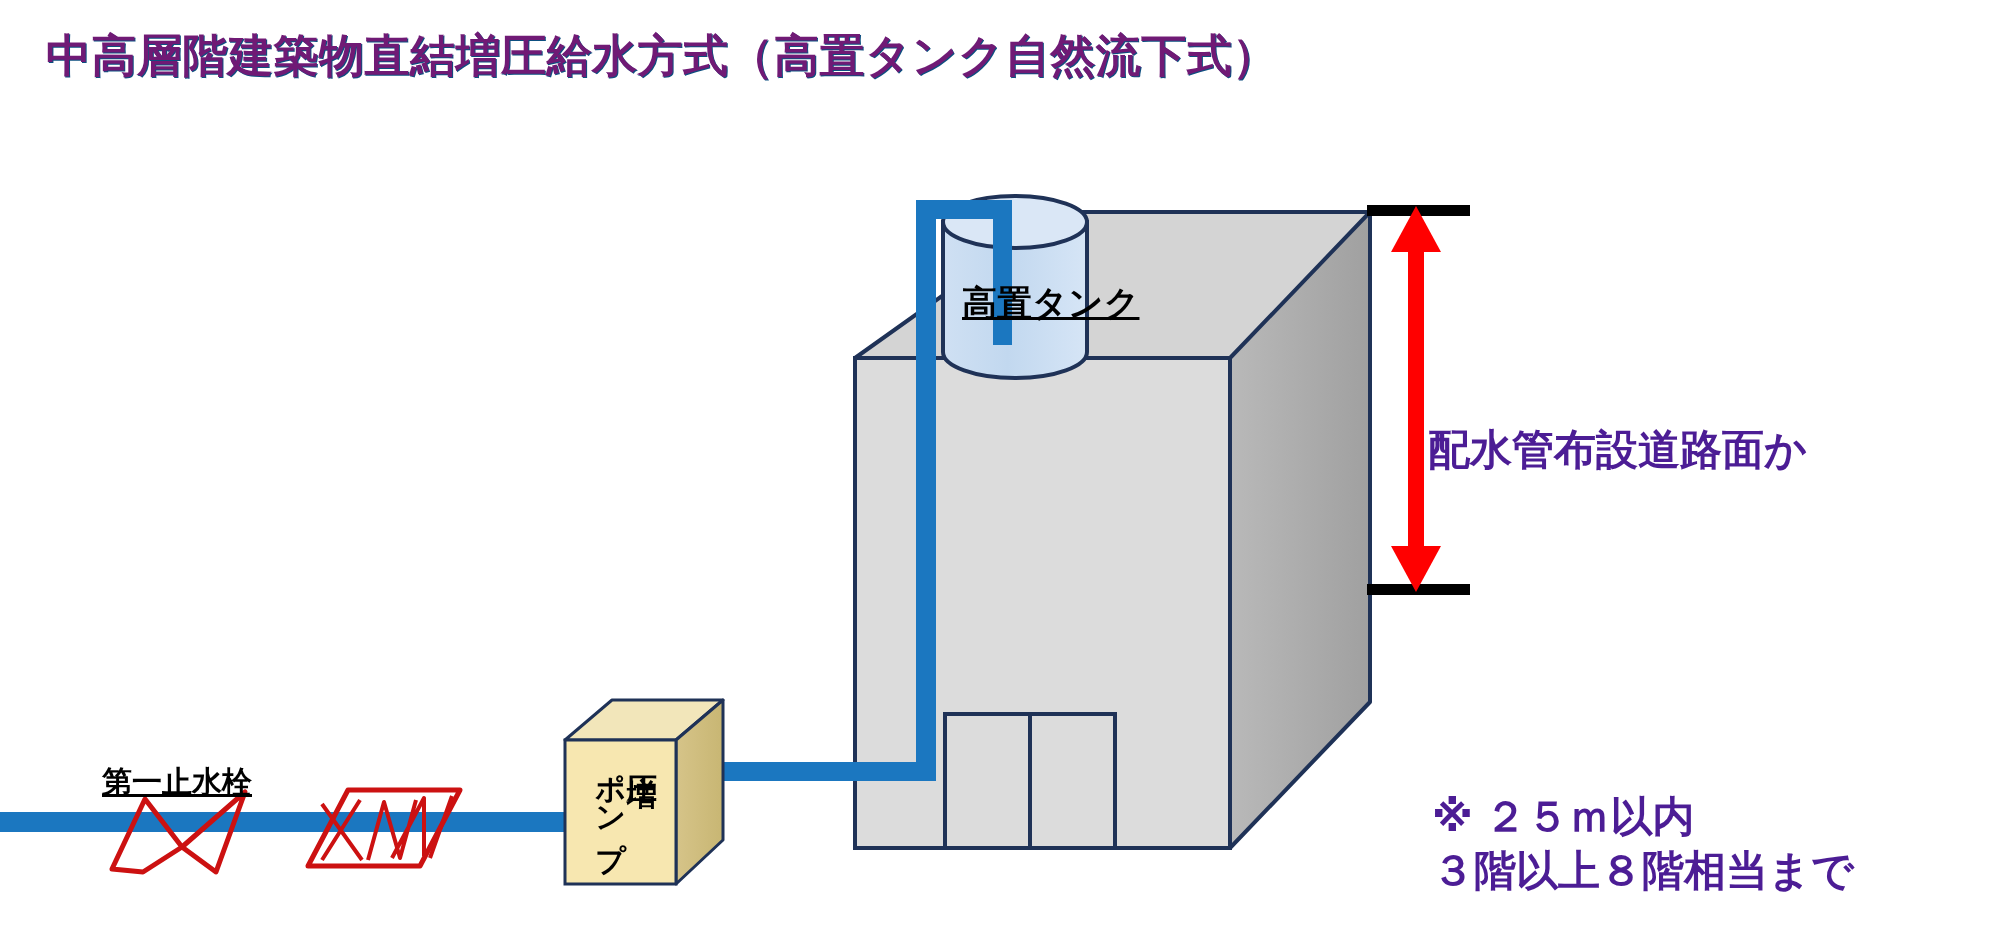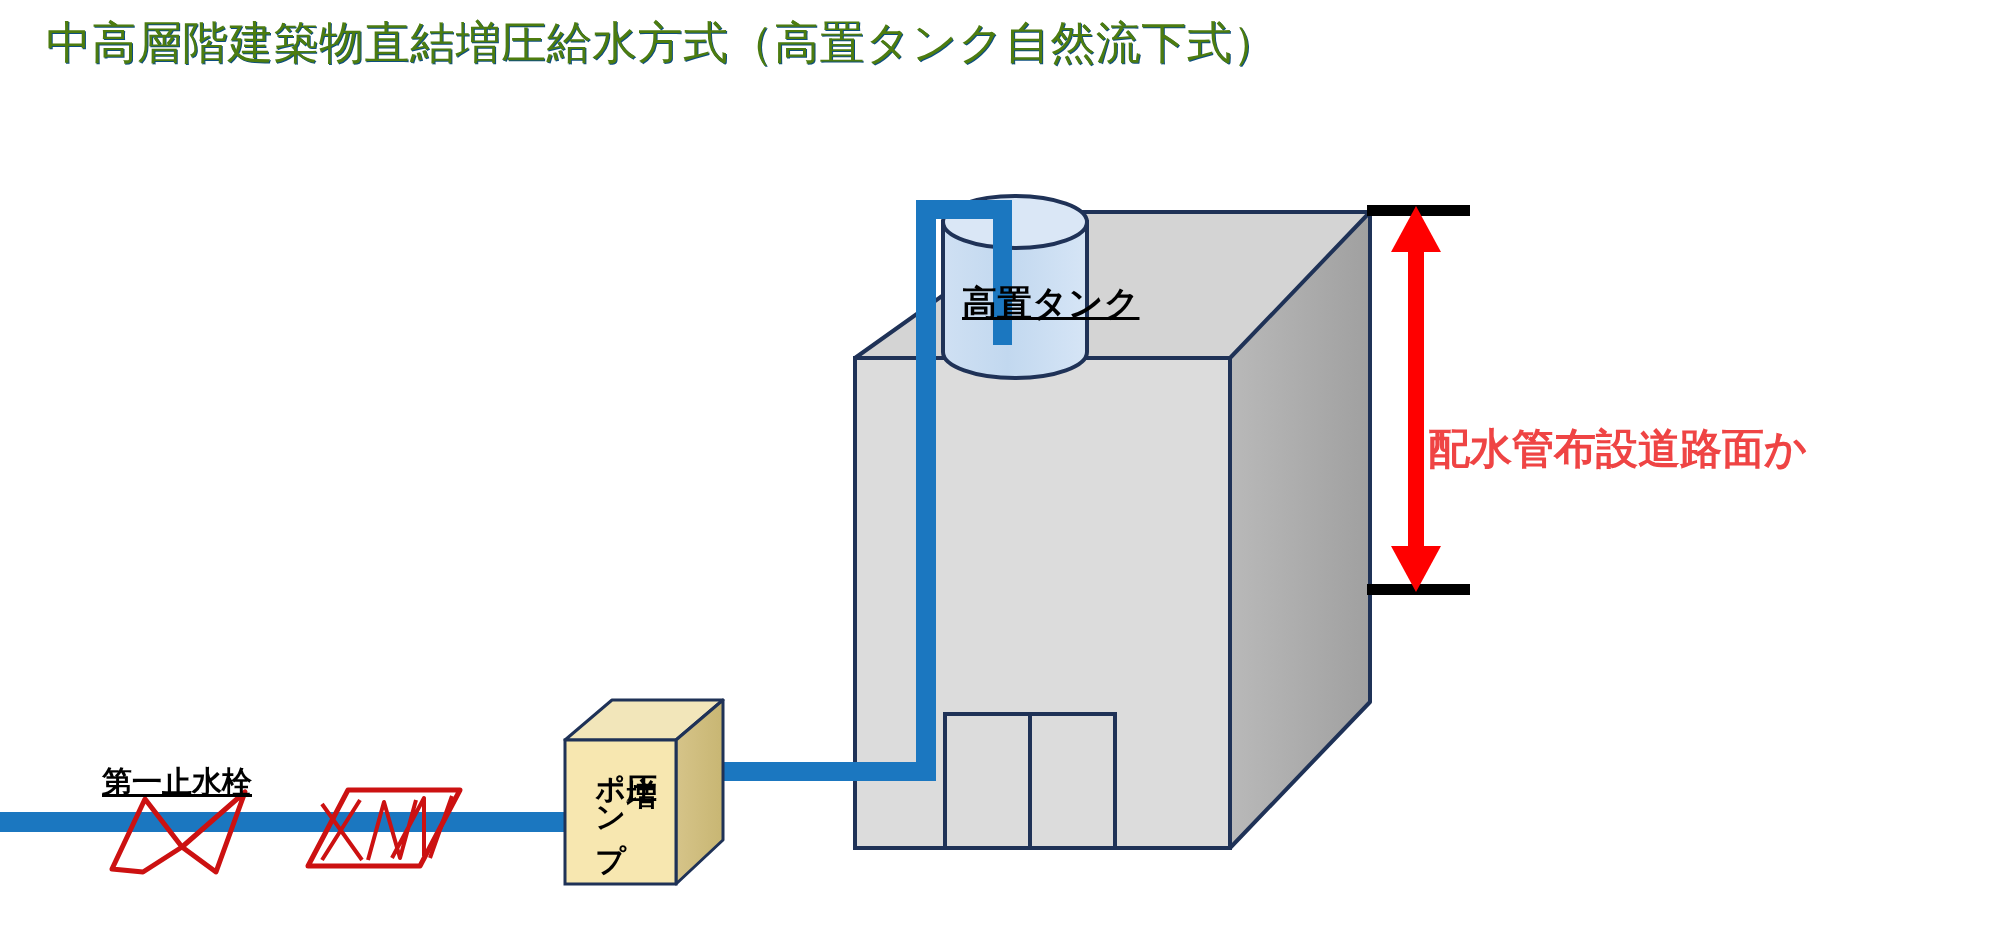--- a/index.html
+++ b/index.html
@@ -21,24 +21,24 @@
   #diagram-svg {
     position: absolute;
     left: 0;
     top: 0;
     width: 2000px;
     height: 927px;
   }
   .title-text {
     position: absolute;
     left: 46px;
-    top: 13px;
+    top: 26px;
     font-size: 45px;
-    font-weight: normal;
-    color: #4d7c0f;
+    font-weight: bold;
+    color: #701a75;
     letter-spacing: 0.5px;
     white-space: nowrap;
     text-shadow: 1px 1px 0 #0d4f80;
   }
   .lbl {
     position: absolute;
     color: #000000;
     font-weight: bold;
     white-space: nowrap;
     text-decoration: underline;
@@ -74,24 +74,23 @@
     writing-mode: vertical-rl;
     text-orientation: upright;
     font-size: 30px;
     font-weight: bold;
     color: #000000;
     line-height: 1.02;
     letter-spacing: 0px;
   }
   .note-block {
     position: absolute;
-    color: #ef4444;
+    color: #4c1d95;
     font-weight: bold;
     line-height: 1.28;
-    font-family: Liberation Serif, serif;
   }
   .note-height {
     left: 1428px;
     top: 423px;
     font-size: 42px;
   }
   .note-height div { white-space: nowrap; }
   .note-star {
     left: 1432px;
     top: 790px;
@@ -200,14 +199,18 @@
 
   <div class="pump-label">
     <span class="pump-col">増圧</span>
     <span class="pump-col">ポンプ</span>
   </div>
 
   <div class="note-block note-height">
     <div>配水管布設道路面か</div>
   </div>
 
+  <div class="note-block note-star">
+    <div>※ ２５ｍ以内</div>
+    <div>３階以上８階相当まで</div>
+  </div>
 
 </div>
 
 </body></html>

